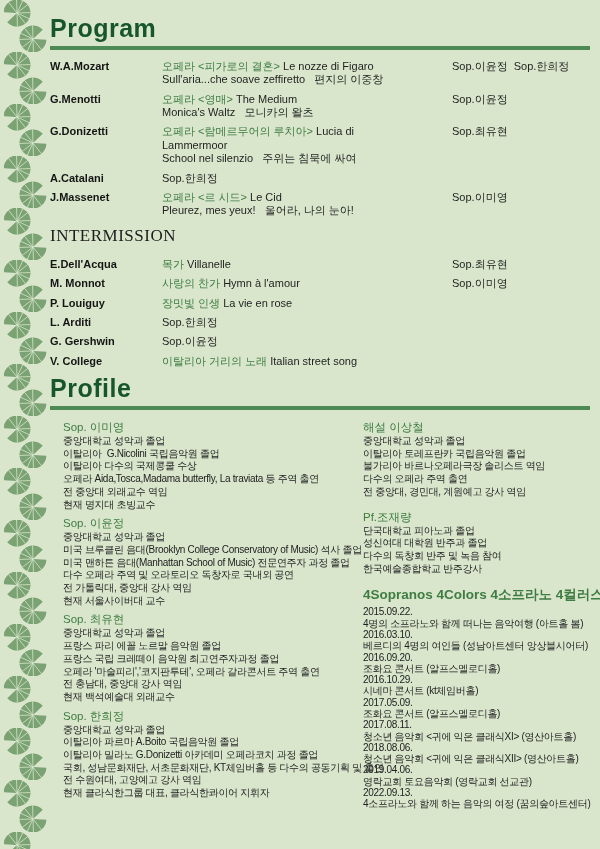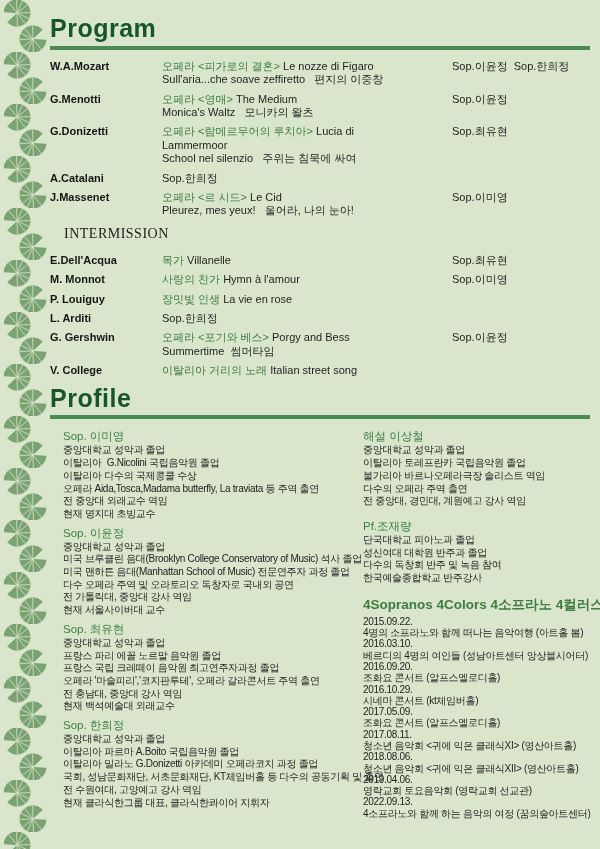--- a/index.html
+++ b/index.html
@@ -27,22 +27,22 @@
   
   .prog-row { display:flex; margin-bottom:6px; font-size:11px; line-height:1.22;gap:40px; }
   .col-composer { width:72px; flex-shrink:0; font-weight:bold; color:#151515; }
   .col-piece { flex:1; padding-right:4px; }
   .piece-line { white-space:pre-wrap; }
   .piece-ko { color:#3e7c42;text-align:right; }
   .piece-en { color:#1f1f1f; }
   .col-singers { width:138px; flex-shrink:0; white-space:pre; color:#1f1f1f; }
   .intermission {
     font-family:"Liberation Serif","DejaVu Serif",serif;
-    font-size:14px; color:#1c1c1c; letter-spacing:0.5px;
-    margin:8px 0 12px 14px;
+    font-size:17px; color:#1c1c1c; letter-spacing:0.5px;
+    margin:8px 0 12px 0;
   }
   .profile-block { margin-top:5px; }
   
   .profile-cols { display:flex; align-items:flex-start; }
   .pcol-left { width:300px; flex-shrink:0; margin-left:13px; }
   .pcol-right { flex:1; }
   .profile-group { margin-bottom:5px; }
   .pcol-right .profile-group { margin-bottom:11px; }
   .profile-name {
     font-size:11.5px; font-weight:normal; color:#3e7c42;
@@ -162,24 +162,20 @@
       <div class="col-singers"></div>
     </div>
 
     <div class="prog-row">
       <div class="col-composer">L. Arditi</div>
       <div class="col-singers">Sop.한희정</div>
     </div>
 
     <div class="prog-row">
       <div class="col-composer">G. Gershwin</div>
-      <div class="col-piece">
-        <div class="piece-line"><span class="piece-ko">오페라 &lt;포기와 베스&gt;</span> <span class="piece-en">Porgy and Bess</span></div>
-        <div class="piece-line">Summertime  썸머타임</div>
-      </div>
       <div class="col-singers">Sop.이윤정</div>
     </div>
 
     <div class="prog-row">
       <div class="col-composer">V. College</div>
       <div class="col-piece">
         <div class="piece-line"><span class="piece-ko">이탈리아 거리의 노래</span> <span class="piece-en">Italian street song</span></div>
       </div>
       <div class="col-singers"></div>
     </div>

